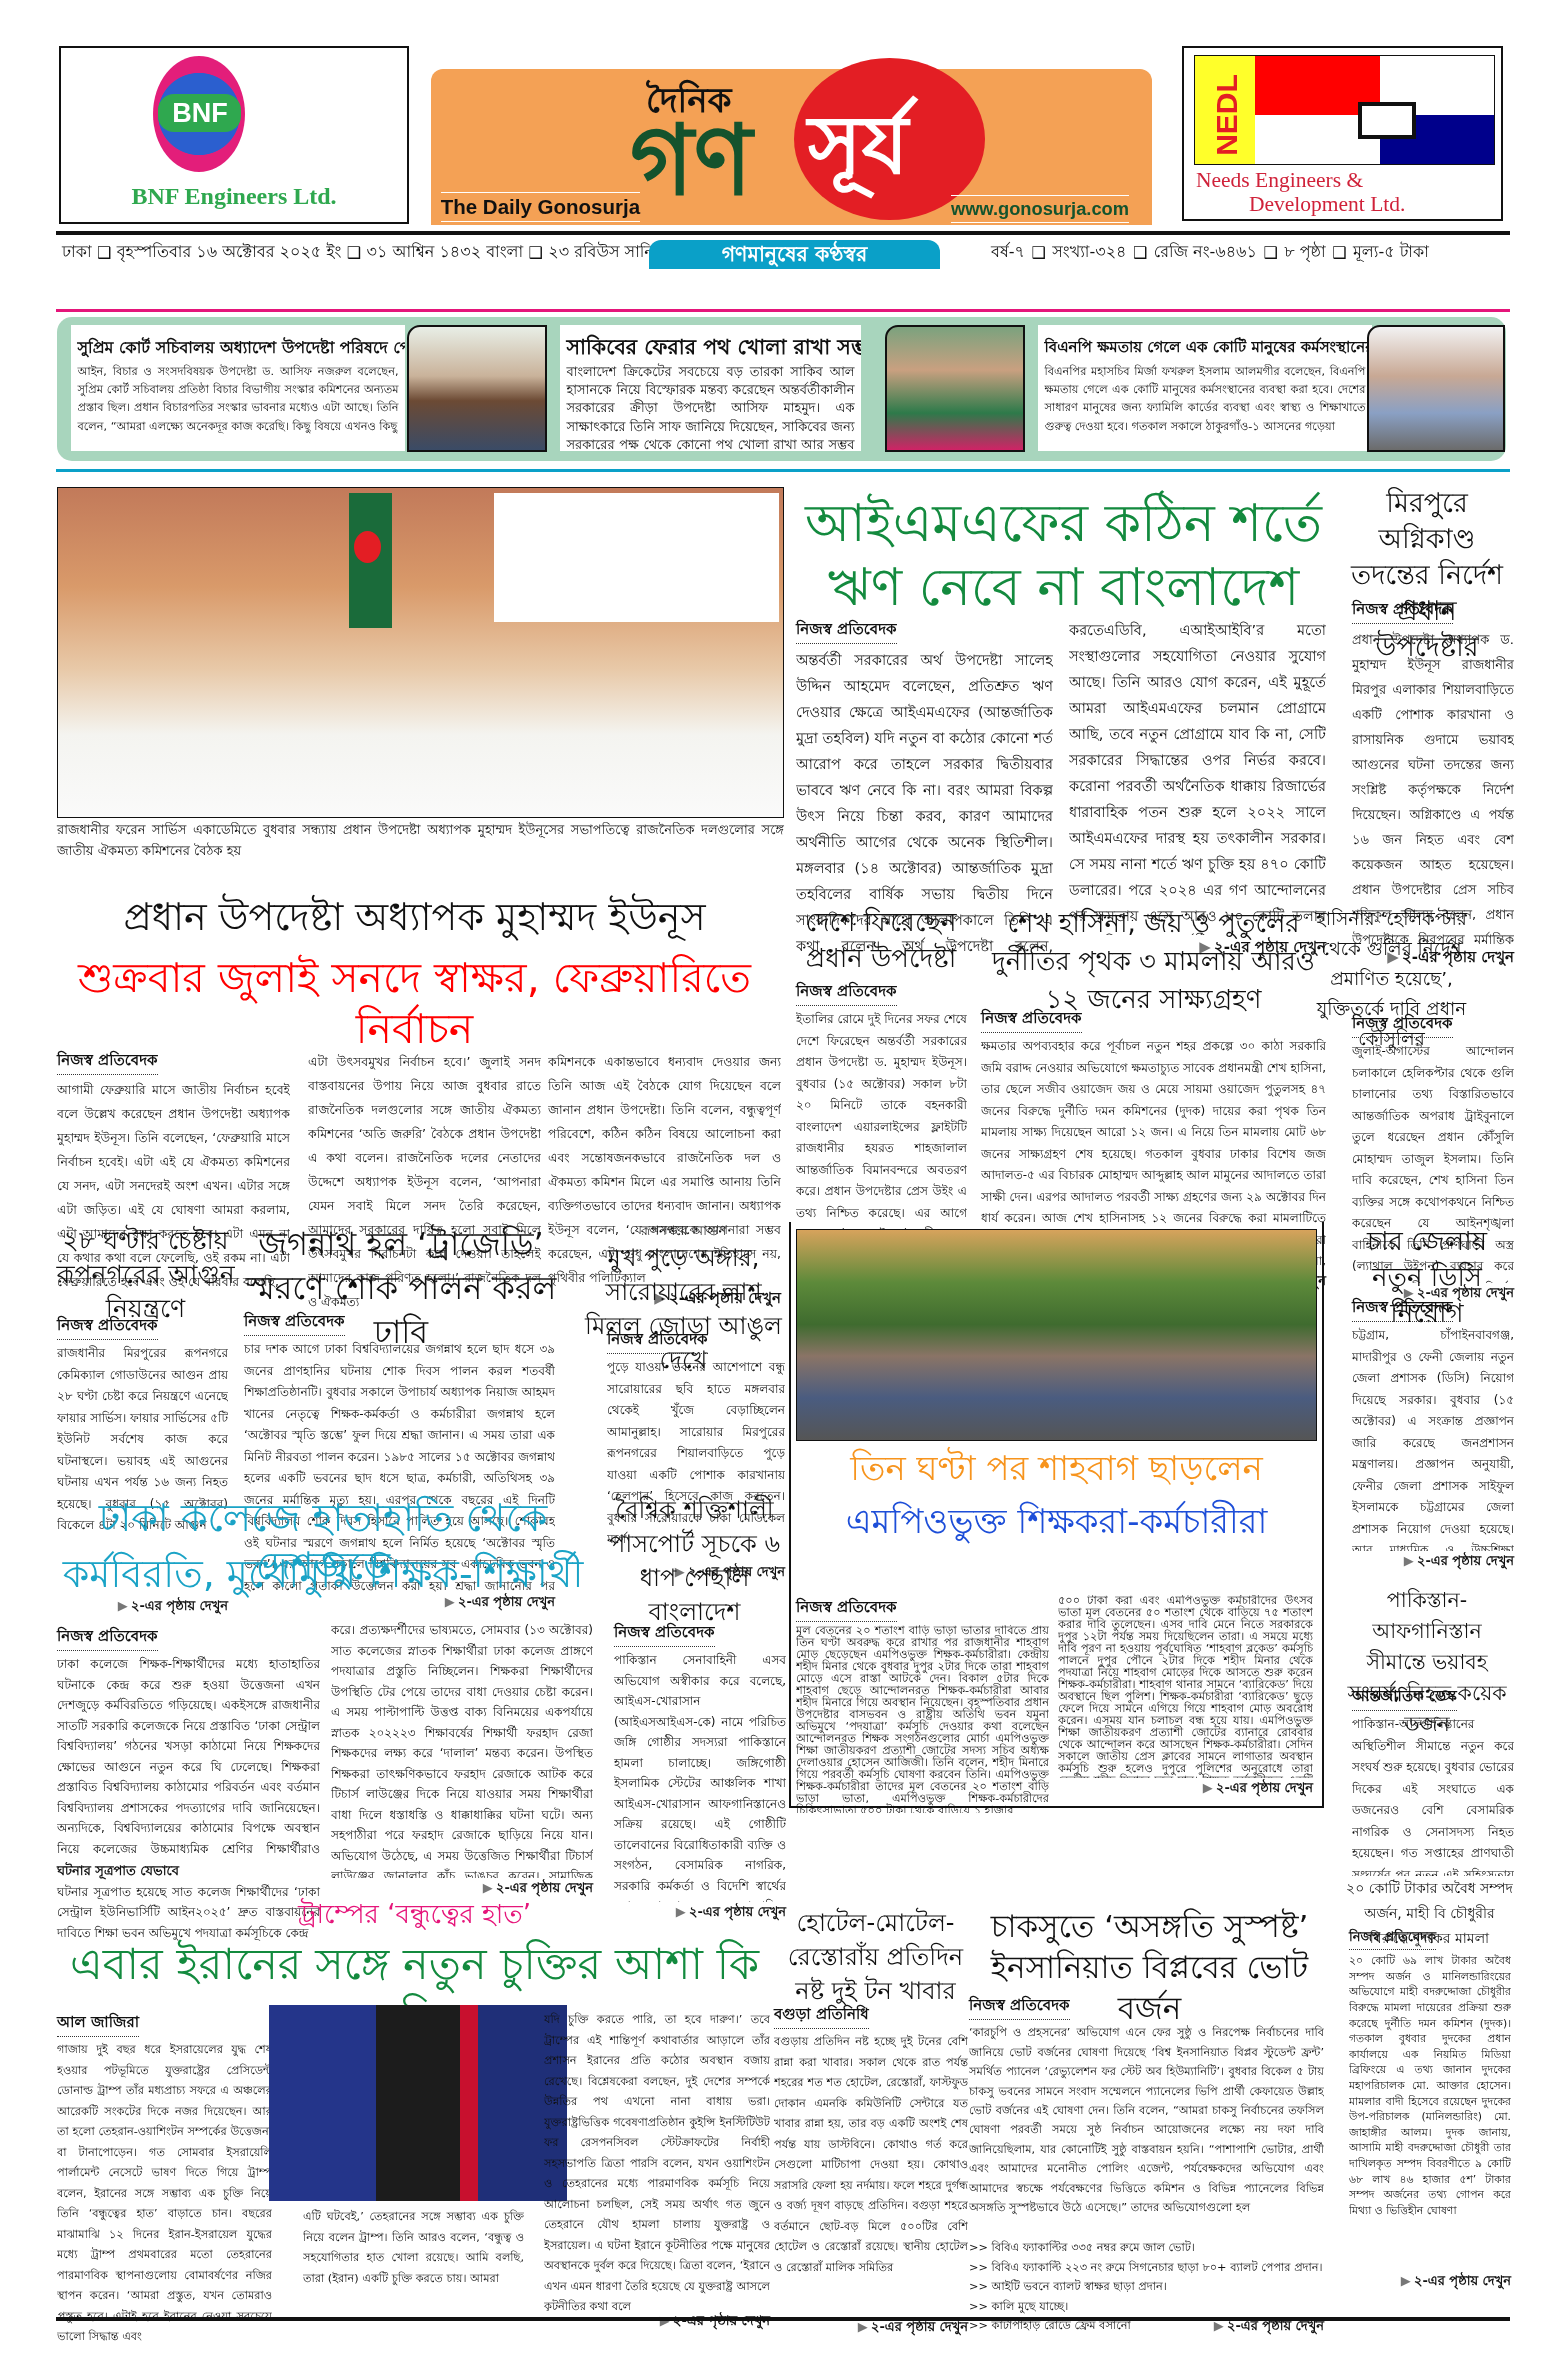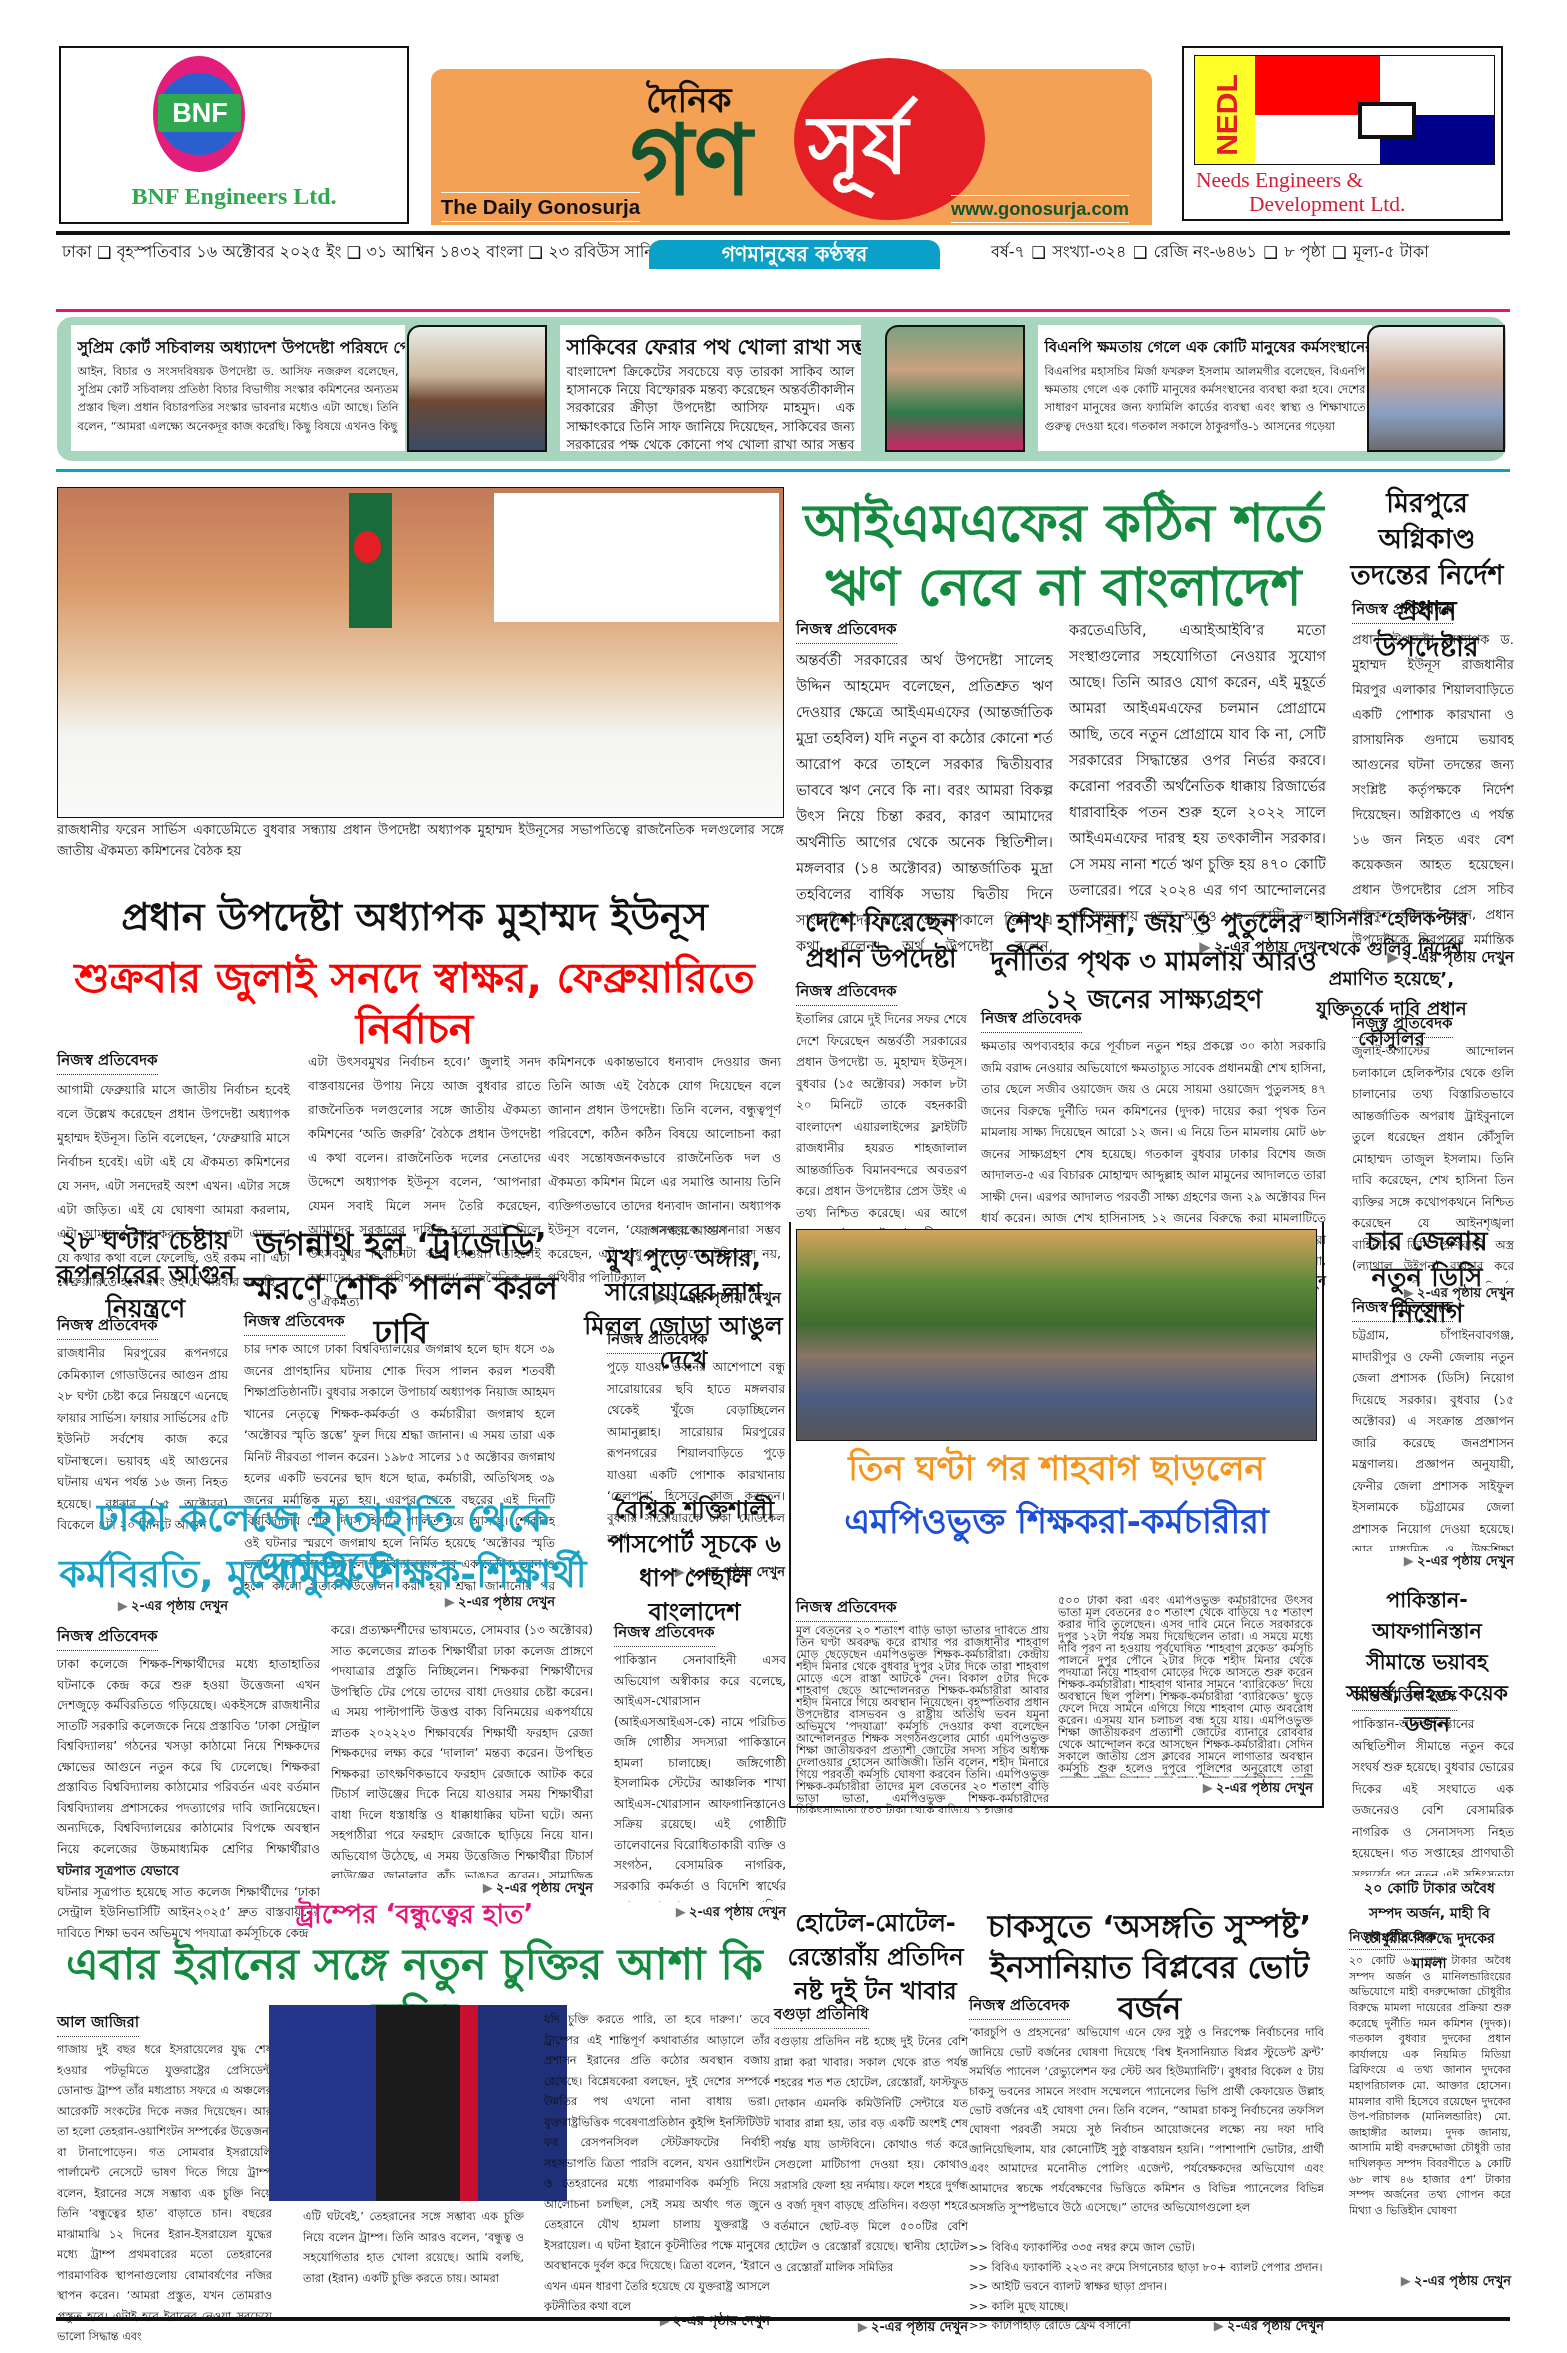--- a/index.html
+++ b/index.html
@@ -3,33 +3,33 @@
 <meta charset="utf-8">
 <style>
 *{box-sizing:border-box;margin:0;padding:0}
 html,body{background:#fff}
 body{width:1568px;height:2354px;position:relative;font-family:"DejaVu Sans",sans-serif;color:#111;overflow:hidden}
 .abs{position:absolute}
 .body-text{font-family:"DejaVu Sans",sans-serif;font-size:14.5px;line-height:26px;text-align:justify;color:#111}
 .byline{font-family:"DejaVu Sans",sans-serif;font-size:15px;font-weight:bold;display:inline-block;border-bottom:1.6px dotted #333;padding-bottom:1.1px;margin-bottom:3.2px}
 .cont{font-weight:bold;font-size:15px;white-space:nowrap}
 .cont .arrow{color:#777;margin-right:3.2px}
-.hl{font-family:"DejaVu Sans",sans-serif;font-weight:bold;line-height:1.25;text-align:center}
+.hl{font-family:"DejaVu Sans",sans-serif;font-weight:normal;line-height:1.25;text-align:center}
 .photo{position:absolute;overflow:hidden;border:2.2px solid #111}
 .rule{position:absolute;background:#111}
 .teaser{position:absolute;background:#fff}
 .teaser h2{font-size:20.5px;font-weight:bold;line-height:25px;padding:9.7px 5.4px 3.2px 6.5px;white-space:nowrap;overflow:hidden}
 .teaser p{font-size:13px;line-height:21.5px;padding:0 6.5px;text-align:justify}
 </style>
 </head>
 <body>
 
 <div class="abs" style="left:59px;top:46px;width:350px;height:178px;border:2.2px solid #111;background:#fff">
   <div style="position:absolute;left:92px;top:7.5px;width:92px;height:116px;border-radius:50%;background:radial-gradient(circle at 50% 50%,#2b5fcf 0 55%,#e31e7a 56% 100%)">
-    <div style="position:absolute;left:5.4px;top:38px;width:83px;height:38px;background:#2fa84f;border-radius:3px;color:#fff;font:bold 27px/38px 'Liberation Sans',sans-serif;text-align:center">BNF</div>
+    <div style="position:absolute;left:5.4px;top:38px;width:83px;height:38px;background:#2fa84f;border-radius:16px;color:#fff;font:bold 27px/38px 'Liberation Sans',sans-serif;text-align:center">BNF</div>
   </div>
   <div style="position:absolute;left:0;right:0;top:135px;text-align:center;color:#2fa84f;font:bold 24px 'Liberation Serif',serif">BNF Engineers Ltd.</div>
 </div>
 
 <div class="abs" style="left:431px;top:69px;width:721px;height:156px;background:#f4a155;border-radius:12px 12px 0 0">
   <div style="position:absolute;left:215px;top:5.4px;font:bold 34px 'DejaVu Sans',sans-serif;color:#111">দৈনিক</div>
   <div style="position:absolute;left:199px;top:38px;font:bold 97px/108px 'DejaVu Sans',sans-serif;color:#14532d">গণ</div>
   <div style="position:absolute;left:363px;top:-10.8px;width:191px;height:162px;border-radius:50%;background:#e31e24"></div>
   <div style="position:absolute;left:377px;top:21.5px;font:bold 81px/108px 'DejaVu Sans',sans-serif;color:#fff">সূর্য</div>
   <div style="position:absolute;left:9.7px;top:123px;font:bold 20.5px 'Liberation Sans',sans-serif;color:#111;border-top:1.6px solid #fff;border-bottom:1.6px solid #fff;padding:2.2px 0">The Daily Gonosurja</div>

